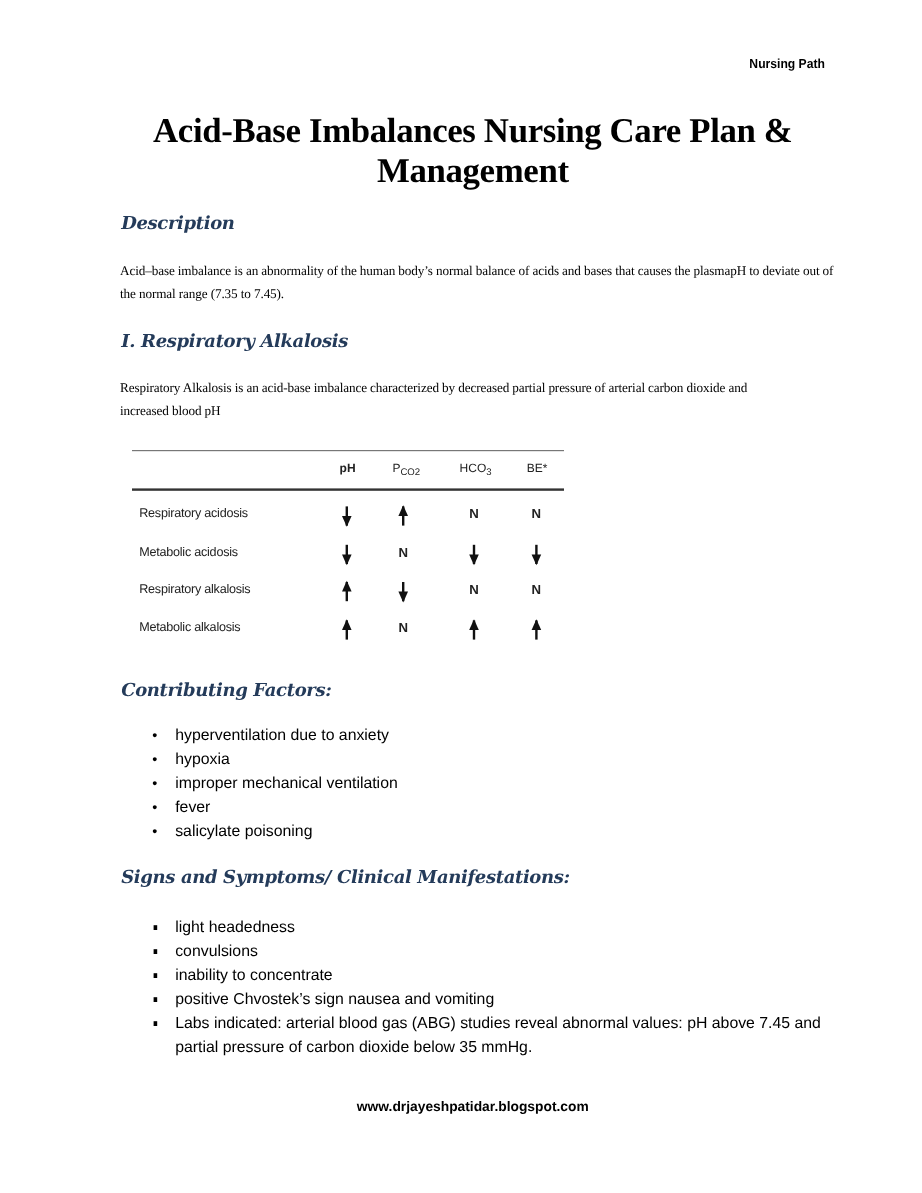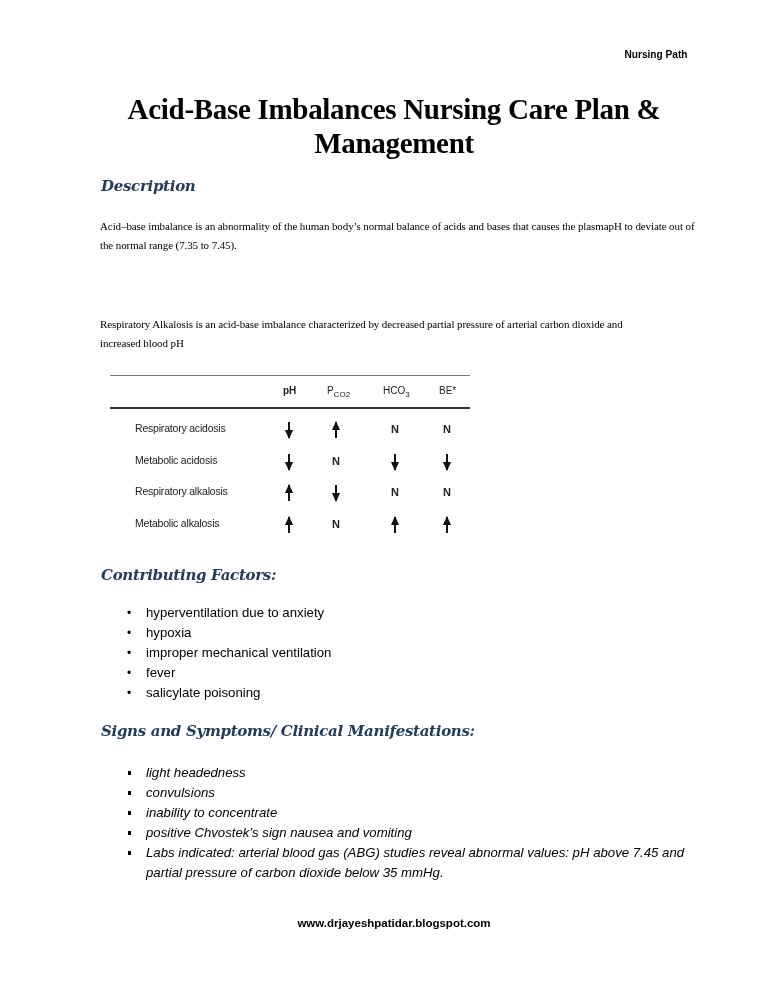--- a/index.html
+++ b/index.html
@@ -46,40 +46,41 @@
   }
   
   .abg {
     position: absolute; left: 92px; top: 371px; width: 376px; height: 172px;
     font-family: "Liberation Sans", sans-serif; color: #222;
   }
   .abg .rule-top { position: absolute; left: 8px; right: 8px; top: 4px; height: 1px; background: #777; }
   .abg .rule-mid { position: absolute; left: 8px; right: 8px; top: 36px; height: 2px; background: #333; }
   .abg .hdr { position: absolute; top: 14px; font-size: 10px; font-weight: bold; }
   .abg .hdr sub { font-size: 8px; }
-  .abg .rowlabel { position: absolute; left: 14px; font-size: 10.5px; letter-spacing: -0.2px; margin-left: 19px; }
+  .abg .rowlabel { position: absolute; left: 14px; font-size: 10.5px; letter-spacing: -0.2px; }
   .abg .cell { position: absolute; width: 20px; margin-left: -10px; text-align: center; font-size: 11px; font-weight: bold; }
   .arrow { display: inline-block; width: 8px; height: 18px; position: relative; }
   .arrow .shaft { position: absolute; left: 3px; width: 2px; height: 16px; top: 1px; background: #111; }
   .arrow .head { position: absolute; left: 0; width: 0; height: 0; border-left: 4px solid transparent; border-right: 4px solid transparent; }
   .arrow.up .head { top: 0; border-bottom: 9px solid #111; }
   .arrow.down .head { bottom: 0; border-top: 9px solid #111; }
 </style>
 </head>
 <body>
 
 <div class="page">
 
   <div class="header-right">Nursing Path</div>
 
   <div class="title">Acid-Base Imbalances Nursing Care Plan &amp; Management</div>
 
   <div class="h2" style="top:177px;">Description</div>
   <div class="para" style="top:217px;">Acid–base imbalance is an abnormality of the human body’s normal balance of acids and bases that causes the plasmapH to deviate out of the normal range (7.35 to 7.45).</div>
 
+  <div class="h2" style="top:275px;">I. Respiratory Alkalosis</div>
   <div class="para" style="top:315px; width:560px;">Respiratory Alkalosis is an acid-base imbalance characterized by decreased partial pressure of arterial carbon dioxide and increased blood pH</div>
 
   <div class="abg">
     <div class="rule-top"></div>
     <div class="hdr" style="left:181px;"><span>pH</span></div>
     <div class="hdr" style="left:225px; font-weight:normal;"><span>P</span><sub>CO2</sub></div>
     <div class="hdr" style="left:281px; font-weight:normal;"><span>HCO</span><sub>3</sub></div>
     <div class="hdr" style="left:337px; font-weight:normal;"><span>BE*</span></div>
     <div class="rule-mid"></div>
     <div id="abg-rows">
@@ -109,21 +110,21 @@
   <div class="h2" style="top:566px;">Contributing Factors:</div>
   <ul class="list round" style="top:603px;" id="factors-list">
       <li><span class="bullet"></span><span>hyperventilation due to anxiety</span></li>
       <li><span class="bullet"></span><span>hypoxia</span></li>
       <li><span class="bullet"></span><span>improper mechanical ventilation</span></li>
       <li><span class="bullet"></span><span>fever</span></li>
       <li><span class="bullet"></span><span>salicylate poisoning</span></li>
     </ul>
 
   <div class="h2" style="top:722px;">Signs and Symptoms/ Clinical Manifestations:</div>
-  <ul class="list square" style="top:763px;font-style:italic;" id="signs-list">
+  <ul class="list square" style="top:763px;" id="signs-list">
       <li><span class="bullet"></span><span>light headedness</span></li>
       <li><span class="bullet"></span><span>convulsions</span></li>
       <li><span class="bullet"></span><span>inability to concentrate</span></li>
       <li><span class="bullet"></span><span>positive Chvostek’s sign nausea and vomiting</span></li>
       <li><span class="bullet"></span><span>Labs indicated: arterial blood gas (ABG) studies reveal abnormal values: pH above 7.45 and partial pressure of carbon dioxide below 35 mmHg.</span></li>
     </ul>
 
   <div class="footer">www.drjayeshpatidar.blogspot.com</div>
 </div>
 

